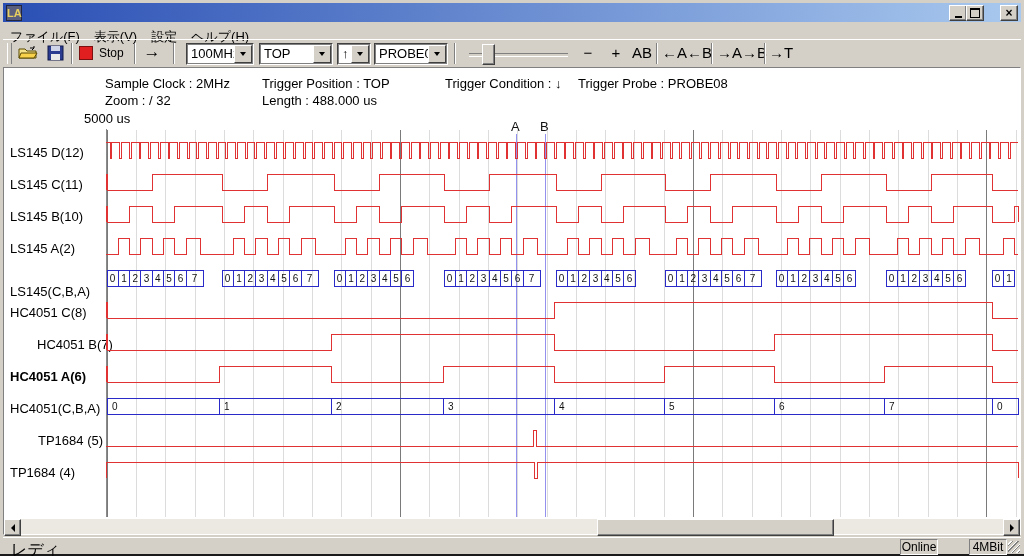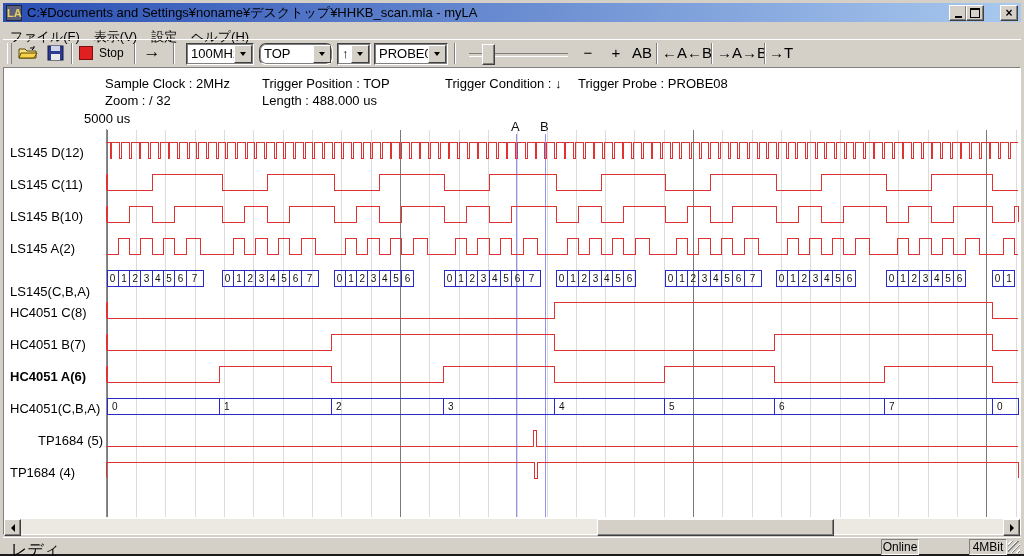--- a/index.html
+++ b/index.html
@@ -62,32 +62,31 @@
   #sc-left{left:0}#sc-right{right:0}
   .tri-l{width:0;height:0;border-top:4px solid transparent;border-bottom:4px solid transparent;border-right:4px solid #000;}
   .tri-r{width:0;height:0;border-top:4px solid transparent;border-bottom:4px solid transparent;border-left:4px solid #000;}
   #sc-thumb{position:absolute;left:593px;top:0;width:235px;height:15px;background:#d4d0c8;
     border:1px solid;border-color:#fff #404040 #404040 #fff;box-shadow:inset -1px -1px 0 #808080;}
   
   #statusbar{position:absolute;left:3px;top:537px;width:1018px;height:17px;border-top:1px solid #fff;}
   #sb-ready{position:absolute;left:8px;top:2px;font-size:16px;color:#000;}
   .sb-box{position:absolute;top:1px;height:14px;border:1px solid;border-color:#808080 #fff #fff #808080;
     font-size:12px;color:#000;text-align:center;line-height:14px;}
-  #sb-online{left:878px;width:36px}#sb-mem{left:966px;width:36px}
+  #sb-online{left:897px;width:36px}#sb-mem{left:966px;width:36px}
   #sb-grip{position:absolute;right:1px;top:3px;width:12px;height:12px;
     background:repeating-linear-gradient(135deg,transparent 0 2px,#fff 2px 3px,#808080 3px 4px);}
 </style>
 </head>
 <body>
 
 <div id="win">
 
   <div id="titlebar">
     <span id="app-icon">LA</span>
-    <span id="title-text">C:¥Documents and Settings¥noname¥デスクトップ¥HHKB_scan.mla - myLA</span>
     <span class="winbtn" id="btn-min">
         <span class="gl-min"></span>
       </span>
     <span class="winbtn" id="btn-max">
         <span class="gl-max"></span>
       </span>
     <span class="winbtn" id="btn-close">
         <span class="gl-x">×</span>
       </span>
   </div>
@@ -123,21 +122,21 @@
     <span class="sep" style="left:131px"></span>
     <span id="run-btn">
         <span>→</span>
       </span>
     <span class="sep" style="left:170px"></span>
     <span id="combo-slot"><span class="combo" style="left: 183px; width: 66px;">
           <span class="val">100MHz</span>
           <span class="drop">
             <span class="arrow-down"></span>
           </span>
-        </span><span class="combo" style="left: 256px; width: 72px; border-radius: 7px;">
+        </span><span class="combo" style="left: 256px; width: 72px;">
           <span class="val">TOP</span>
           <span class="drop">
             <span class="arrow-down"></span>
           </span>
         </span><span class="combo" style="left: 334px; width: 32px;">
           <span class="val">↑</span>
           <span class="drop">
             <span class="arrow-down"></span>
           </span>
         </span><span class="combo" style="left: 371px; width: 72px;">
@@ -162,21 +161,21 @@
   <div class="info" id="i-trigprobe">Trigger Probe : PROBE08</div>
   <div class="info" id="i-time">5000 us</div>
 
   <div id="labels">
       <div class="ch-label" style="top: 145px;">LS145 D(12)</div>
       <div class="ch-label" style="top: 177px;">LS145 C(11)</div>
       <div class="ch-label" style="top: 209px;">LS145 B(10)</div>
       <div class="ch-label" style="top: 241px;">LS145 A(2)</div>
       <div class="ch-label" style="top: 284px;">LS145(C,B,A)</div>
       <div class="ch-label" style="top: 305px;">HC4051 C(8)</div>
-      <div class="ch-label" style="top: 337px;">HC4051 B(7)</div>
+      <div class="ch-label" style="top: 337px; margin-left: 27px;">HC4051 B(7)</div>
       <div class="ch-label" style="top: 369px; font-weight: bold;">HC4051 A(6)</div>
       <div class="ch-label" style="top: 401px;">HC4051(C,B,A)</div>
       <div class="ch-label" style="top: 433px; margin-left: 28px;">TP1684 (5)</div>
       <div class="ch-label" style="top: 465px;">TP1684 (4)</div>
     </div>
   <div id="cursor-labels">
       <div class="cursor-label" style="left: 511px;">A</div>
       <div class="cursor-label" style="left: 540px;">B</div>
     </div>
 

